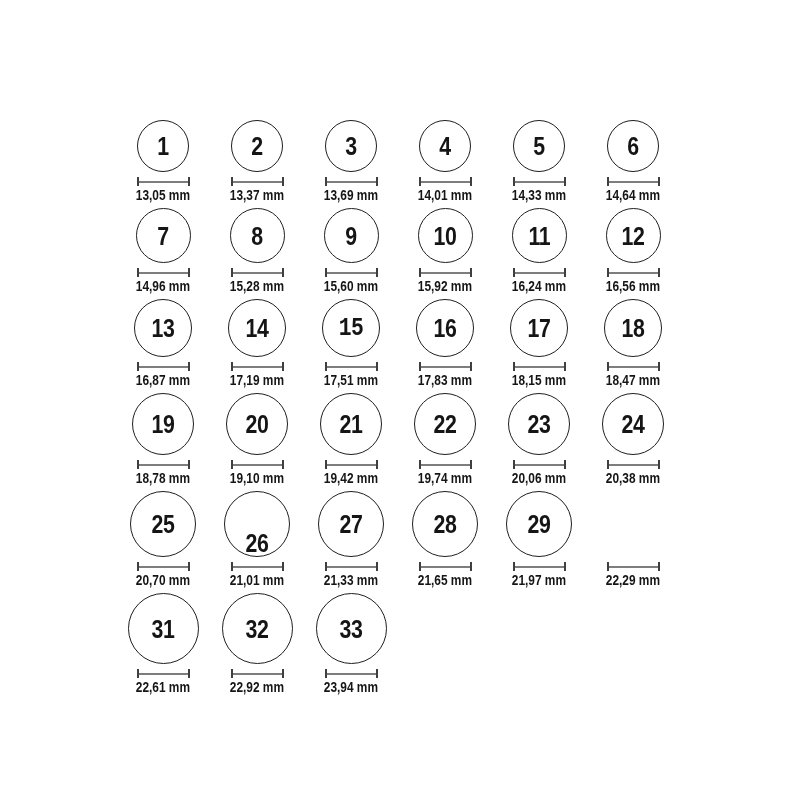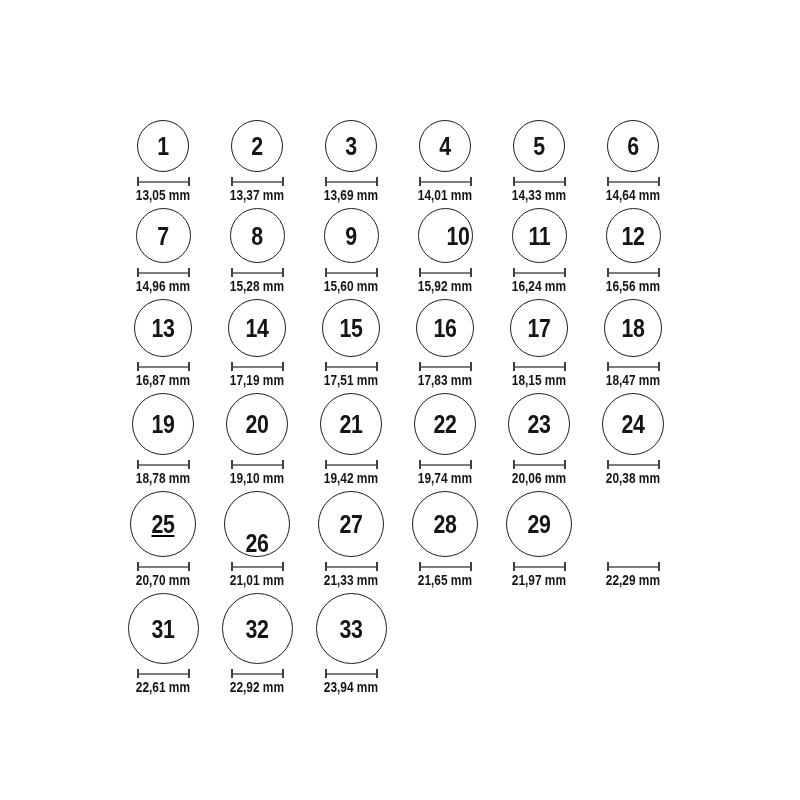--- a/index.html
+++ b/index.html
@@ -141,21 +141,21 @@
         <span class="label">15,28 mm</span>
       </div>
       <div class="cell">
         <div class="circle" style="width:55px;height:55px;">
           <span class="num">9</span>
         </div>
         <div class="dim"></div>
         <span class="label">15,60 mm</span>
       </div>
       <div class="cell">
-        <div class="circle" style="width:55px;height:55px;justify-content:flex-end;">
+        <div class="circle" style="width:55px;height:55px;">
           <span class="num">10</span>
         </div>
         <div class="dim"></div>
         <span class="label">15,92 mm</span>
       </div>
       <div class="cell">
         <div class="circle" style="width:55px;height:55px;align-items:center;">
           <span class="num">11</span>
         </div>
         <div class="dim"></div>
@@ -178,21 +178,21 @@
         <span class="label">16,87 mm</span>
       </div>
       <div class="cell">
         <div class="circle" style="width:58px;height:58px;">
           <span class="num">14</span>
         </div>
         <div class="dim"></div>
         <span class="label">17,19 mm</span>
       </div>
       <div class="cell">
-        <div class="circle" style="width:58px;height:58px;">
+        <div class="circle" style="width:58px;height:58px;font-family:Liberation Mono, monospace;">
           <span class="num">15</span>
         </div>
         <div class="dim"></div>
         <span class="label">17,51 mm</span>
       </div>
       <div class="cell">
         <div class="circle" style="width:58px;height:58px;">
           <span class="num">16</span>
         </div>
         <div class="dim"></div>
@@ -252,21 +252,21 @@
       <div class="cell">
         <div class="circle" style="width:62px;height:62px;">
           <span class="num">24</span>
         </div>
         <div class="dim"></div>
         <span class="label">20,38 mm</span>
       </div>
     </div>
     <div class="row">
       <div class="cell">
-        <div class="circle" style="width:66px;height:66px;text-decoration:underline;">
+        <div class="circle" style="width:66px;height:66px;">
           <span class="num">25</span>
         </div>
         <div class="dim"></div>
         <span class="label">20,70 mm</span>
       </div>
       <div class="cell">
         <div class="circle" style="width:66px;height:66px;align-items:flex-end;">
           <span class="num">26</span>
         </div>
         <div class="dim"></div>

